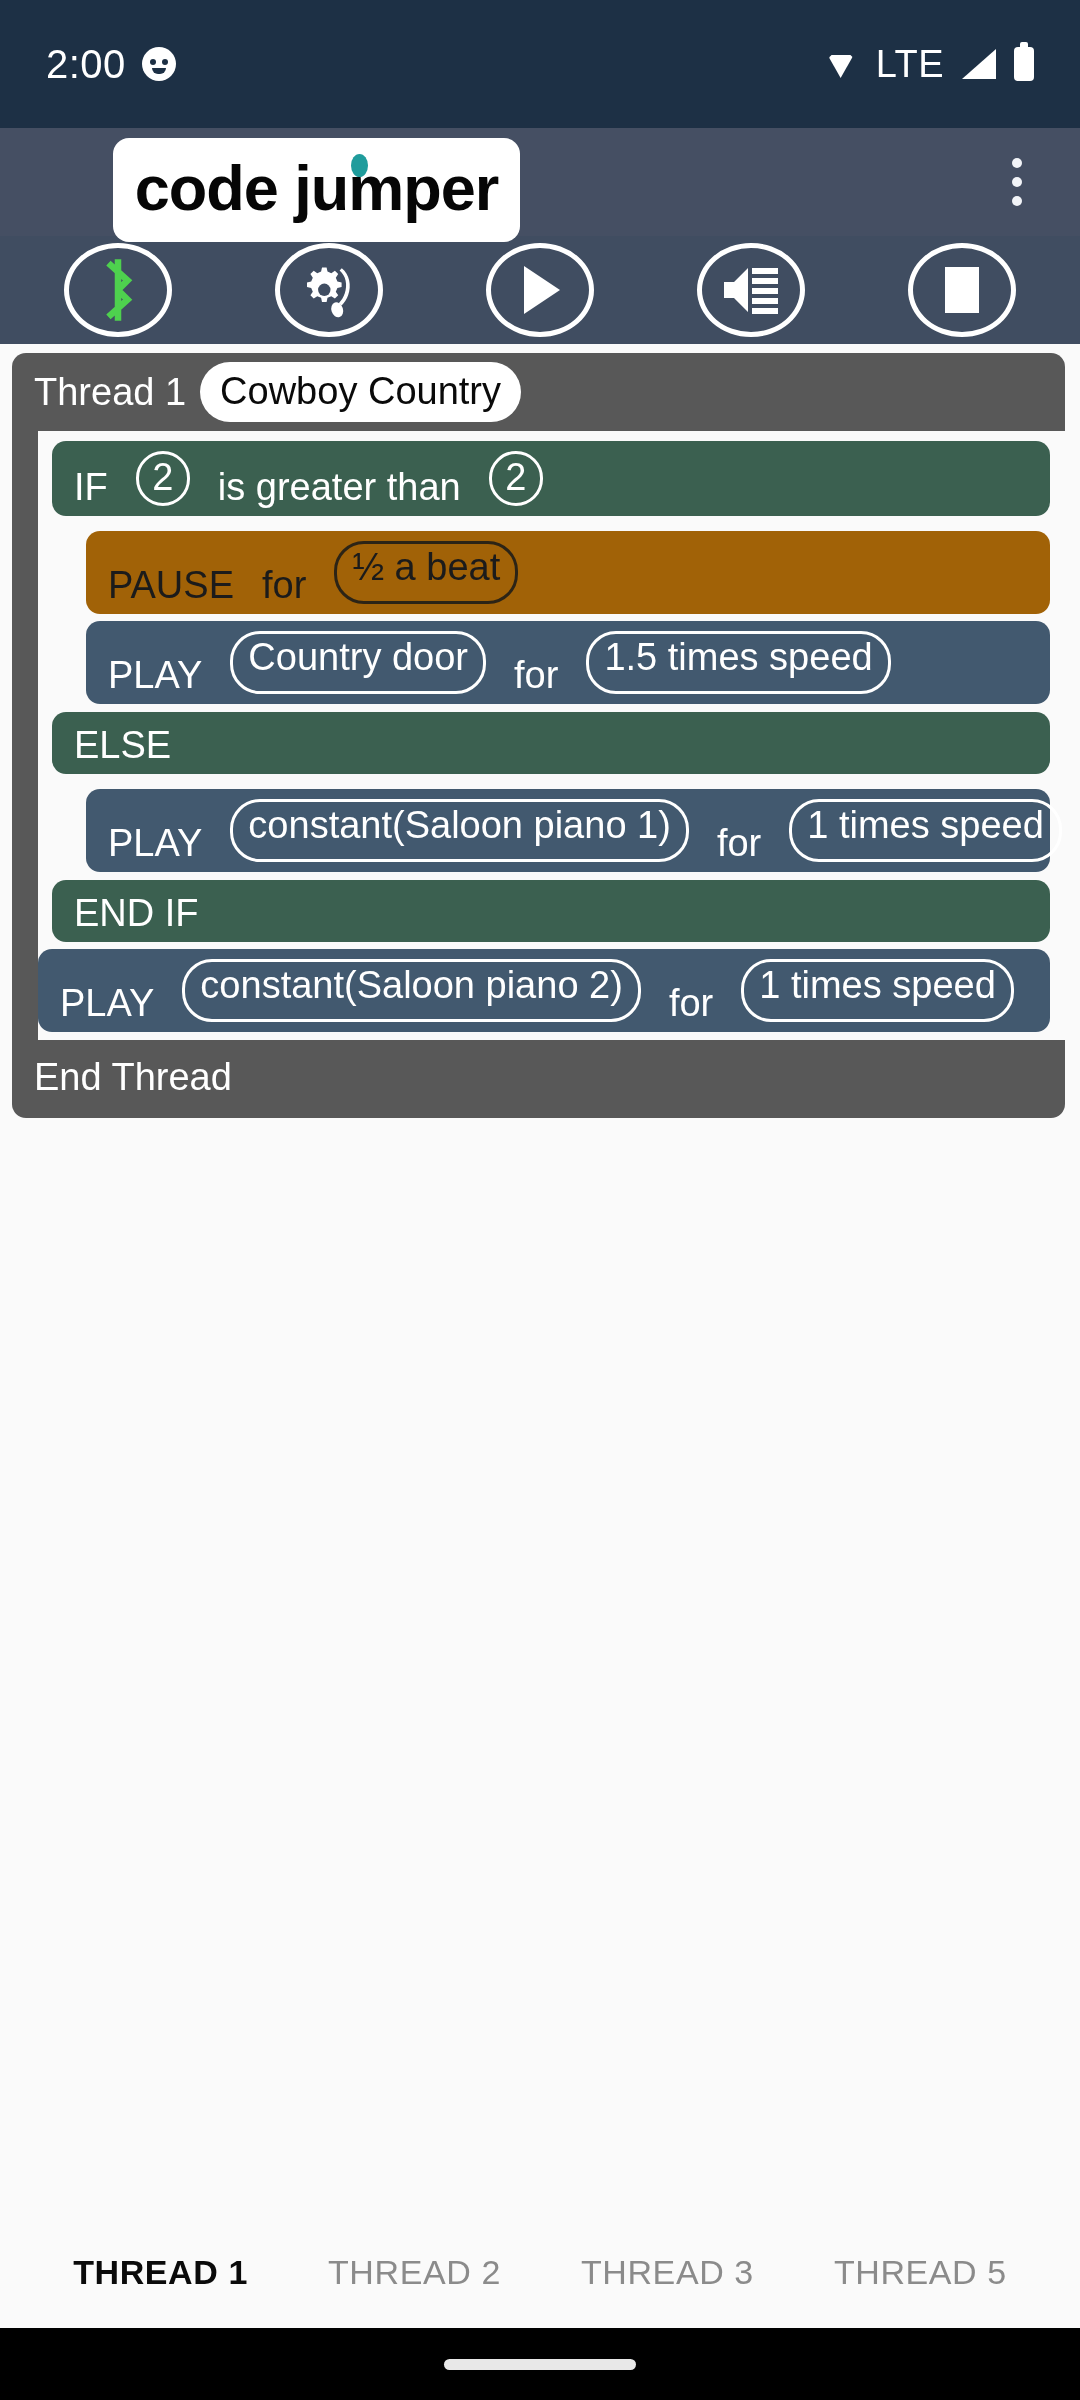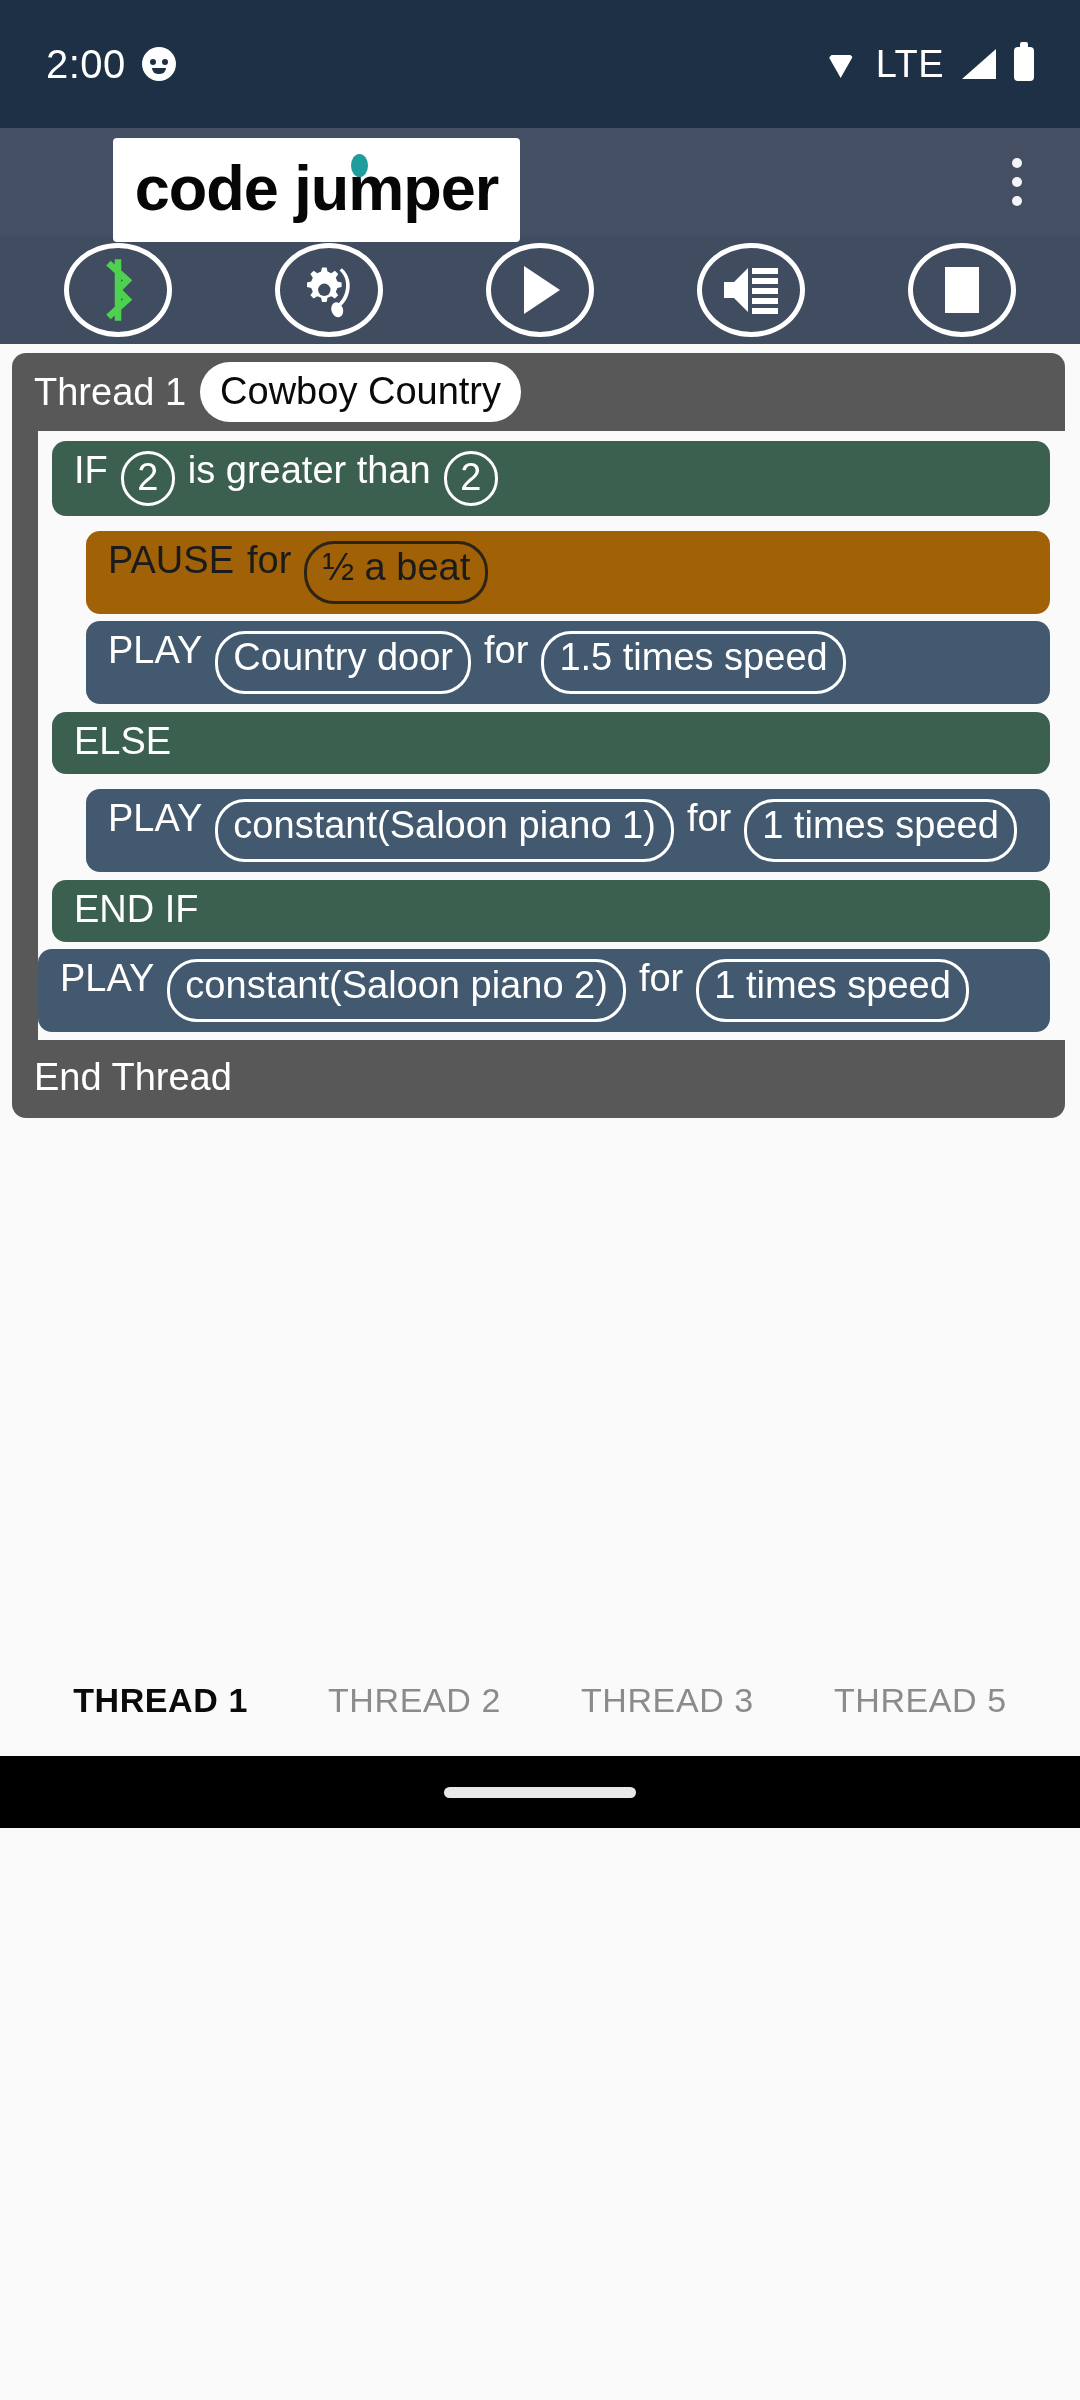--- a/index.html
+++ b/index.html
@@ -2,21 +2,21 @@
 <html><head>
 <meta charset="utf-8">
 <style>
   * { box-sizing: border-box; margin: 0; padding: 0; }
   html, body {
     width: 1080px; height: 2400px;
     font-family: "Liberation Sans", sans-serif;
     background: #fafafa;
     overflow: hidden;
   }
-  #screen { position: relative; width: 1080px; height: 1828px; background: #fafafa; }
+  #screen { position: relative; width: 1080px; height: 2400px; background: #fafafa; }
 
   
   .statusbar {
     height: 128px; background: #1d3045; color: #ffffff;
     display: flex; align-items: center; padding: 0 46px;
   }
   .status-left { display: flex; align-items: center; gap: 16px; }
   .status-time { font-size: 40px; letter-spacing: .5px; }
   .app-badge {
     width: 34px; height: 34px; border-radius: 50%;
@@ -56,21 +56,21 @@
   }
 
   
   .appbar {
     height: 108px; background: #454f63;
     display: flex; align-items: center; position: relative;
   }
   .logo-plate {
     position: absolute; left: 113px; top: 10px;
     width: 407px; height: 104px; background: #ffffff;
-    border-radius: 4px; display: flex; align-items: center; justify-content: center;
+    border-radius: 16px; display: flex; align-items: center; justify-content: center;
   }
   .logo-text {
     font-size: 63px; font-weight: bold; color: #060606;
     letter-spacing: -1px; line-height: 1; position: relative; white-space: nowrap;
     transform: translateY(-2px);
   }
   .logo-dot {
     position: absolute; left: 216px; top: -3px;
     width: 17px; height: 23px; background: #1f9c9c; border-radius: 50%;
   }
@@ -114,21 +114,21 @@
     border-radius: 30px; padding: 10px 20px 12px 20px; line-height: 1;
     white-space: nowrap;
   }
   .thread-body {
     background: #fafafa; margin-left: 26px; margin-right: 0;
     padding: 10px 0 8px 0;
   }
 
   .block {
     border-radius: 14px; color: #ffffff;
-    display: flex; align-items: flex-start; gap: 13px;
+    display: flex; align-items: flex-end; gap: 28px;
     min-height: 62px; padding: 10px 22px; font-size: 38px;
     margin-bottom: 7px; line-height: 1;
   }
   .block:last-child { margin-bottom: 0; }
   .blk-if    { background: #3b6050; margin-left: 14px; margin-right: 15px; }
   .blk-play  { background: #42596f; }
   .blk-pause { background: #a16207; color: #1b1b1b; }
 
   .nest {
     background: #fafafa;

